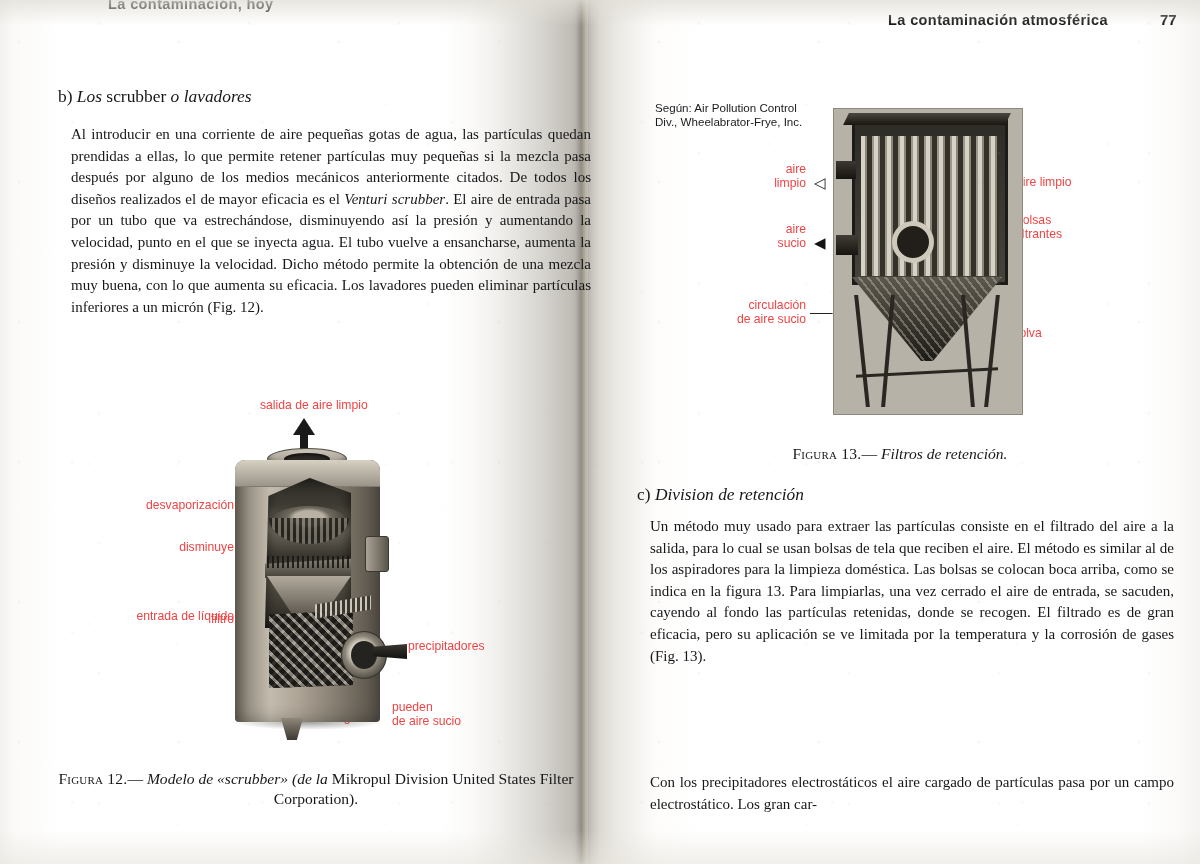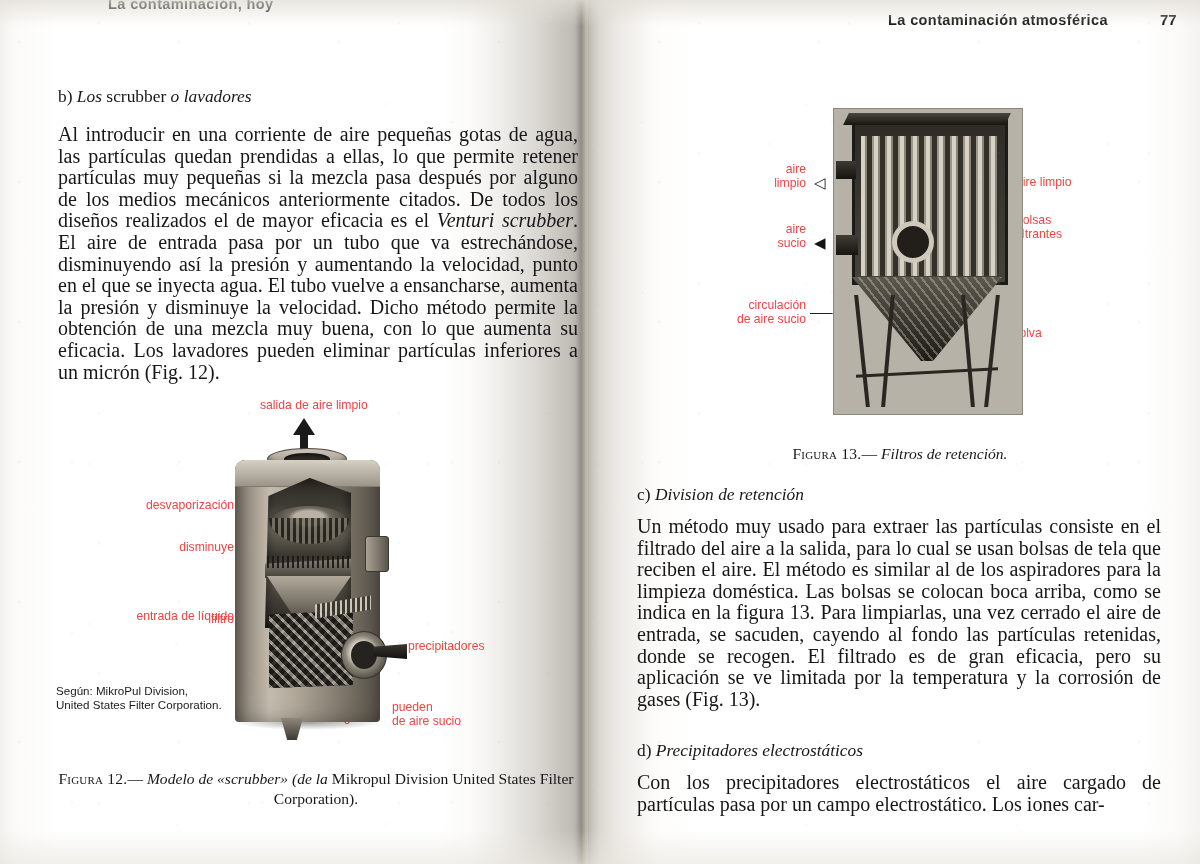--- a/index.html
+++ b/index.html
@@ -83,25 +83,26 @@
   }
   .hdr-clip{position:absolute;left:0;top:0;width:600px;height:22px;overflow:hidden;}
 
   .sec-head{
     position:absolute;font-size:17.4px;line-height:1.2;white-space:nowrap;
   }
   .sec-head i{font-style:italic;}
 
   .body-col{
     position:absolute;
-    font-size:20px;
+    font-size:15px;
     line-height:21.6px;
     text-align:justify;
     text-justify:inter-word;
     hyphens:none;
+    margin-left:13px;
   }
   .body-col i{font-style:italic;}
 
   .caption{
     position:absolute;text-align:center;font-size:15.6px;line-height:20px;
   }
   .caption .sc{font-variant:small-caps;letter-spacing:.2px;}
   .caption i{font-style:italic;}
 
   .srcnote{
@@ -328,22 +329,20 @@
 
     <div class="fig-label" style="left:408px;top:639px;">precipitadores</div>
     <div class="lead" style="left:376px;top:647px;width:30px;"></div>
 
     <div class="fig-label" style="left:392px;top:700px;">pueden
 de aire sucio</div>
 
     <div class="fig-label" style="left:320px;top:696px;">salida
 de agua</div>
 
-    <div class="srcnote" style="left:56px;top:684px;">Según: MikroPul Division,
-United States Filter Corporation.</div>
 
     <div class="caption" style="left:56px;top:769px;width:520px;">
       <span class="sc">Figura 12.</span><span>—</span>
       <i>Modelo de «scrubber»</i>
       <i>(de la</i>
       <span>Mikropul Division United States Filter Corporation).</span>
     </div>
 
     <div id="fig12">
       <div class="arrow-up"></div>
@@ -366,20 +365,22 @@
       <div class="inlet-pipe"></div>
       <div class="drain"></div>
     </div>
   </div>
 
   <div class="page page-right"></div>
 
   <div class="hdr hdr-right">La contaminación atmosférica</div>
   <div class="folio">77</div>
 
+  <div class="srcnote" style="left:655px;top:101px;">Según: Air Pollution Control
+Div., Wheelabrator-Frye, Inc.</div>
 
   <div class="fig-label r" style="left:742px;top:162px;width:64px;">aire
 limpio</div>
   <div class="gly-arrow-left" style="left:814px;top:174px;">◁</div>
 
   <div class="fig-label r" style="left:742px;top:222px;width:64px;">aire
 sucio</div>
   <div class="gly-arrow-left" style="left:814px;top:234px;">◀</div>
 
   <div class="fig-label r" style="left:700px;top:298px;width:106px;">circulación
@@ -418,23 +419,19 @@
     <i>Filtros de retención.</i>
   </div>
 
   <div class="sec-head" style="left:637px;top:484px;">
     <span>c)</span>
     <i>Division de retención</i>
   </div>
 
   <div class="body-col" style="left:637px;top:516px;width:524px;">Un método muy usado para extraer las partículas consiste en el filtrado del aire a la salida, para lo cual se usan bolsas de tela que reciben el aire. El método es similar al de los aspiradores para la limpieza doméstica. Las bolsas se colocan boca arriba, como se indica en la figura 13. Para limpiarlas, una vez cerrado el aire de entrada, se sacuden, cayendo al fondo las partículas retenidas, donde se recogen. El filtrado es de gran eficacia, pero su aplicación se ve limitada por la temperatura y la corrosión de gases (Fig. 13).</div>
 
-  <div class="sec-head" style="left:637px;top:740px;">
-    <span>d)</span>
-    <i>Precipitadores electrostáticos</i>
-  </div>
-
-  <div class="body-col" style="left:637px;top:772px;width:524px;">Con los precipitadores electrostáticos el aire cargado de partículas pasa por un campo electrostático. Los iones car-</div>
+
+  <div class="body-col" style="left:637px;top:772px;width:524px;">Con los precipitadores electrostáticos el aire cargado de partículas pasa por un campo electrostático. Los gran car-</div>
 
   <div class="edge-top"></div>
   <div class="edge-bottom"></div>
   <div class="grain"></div>
 </div>
 
 </body></html>

